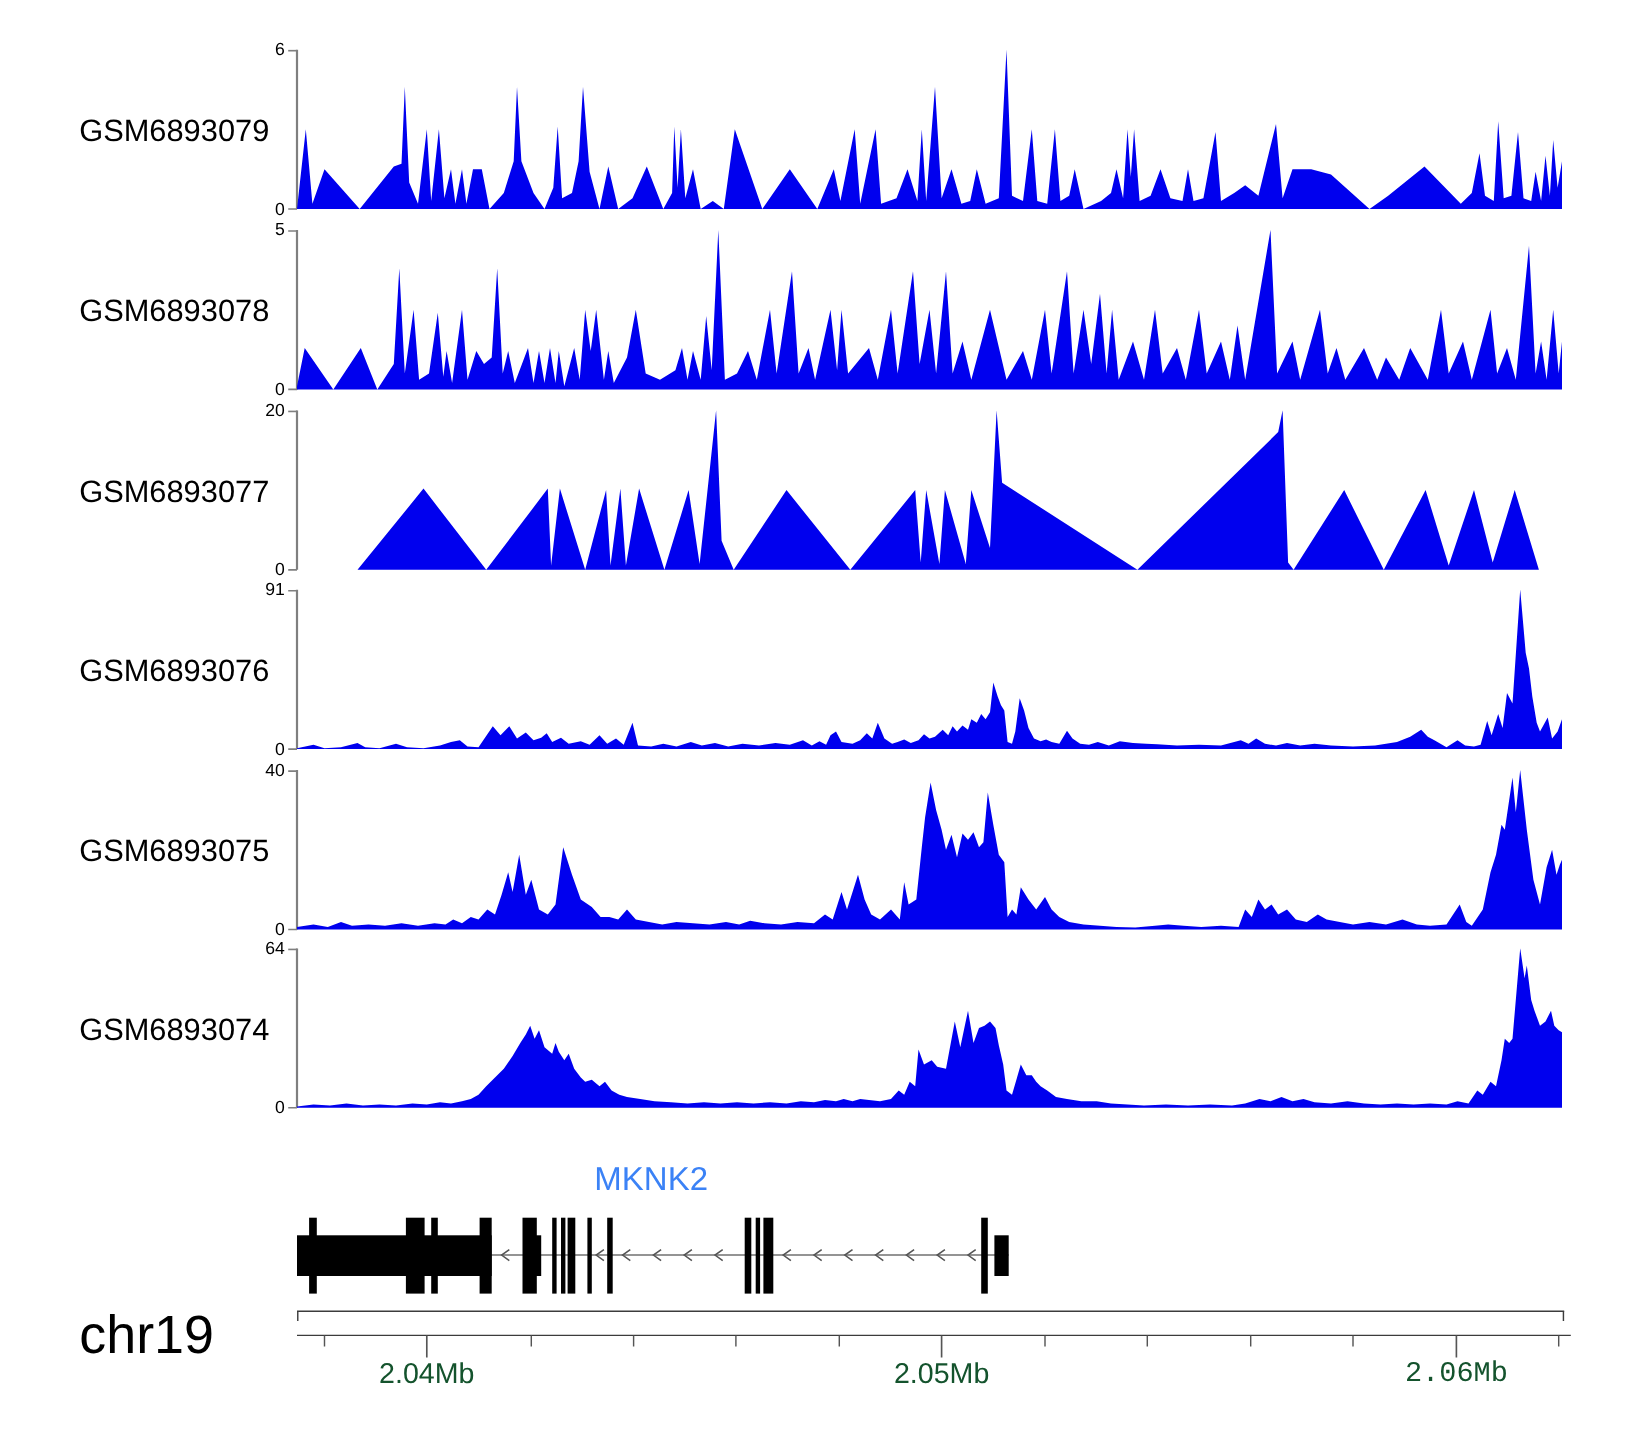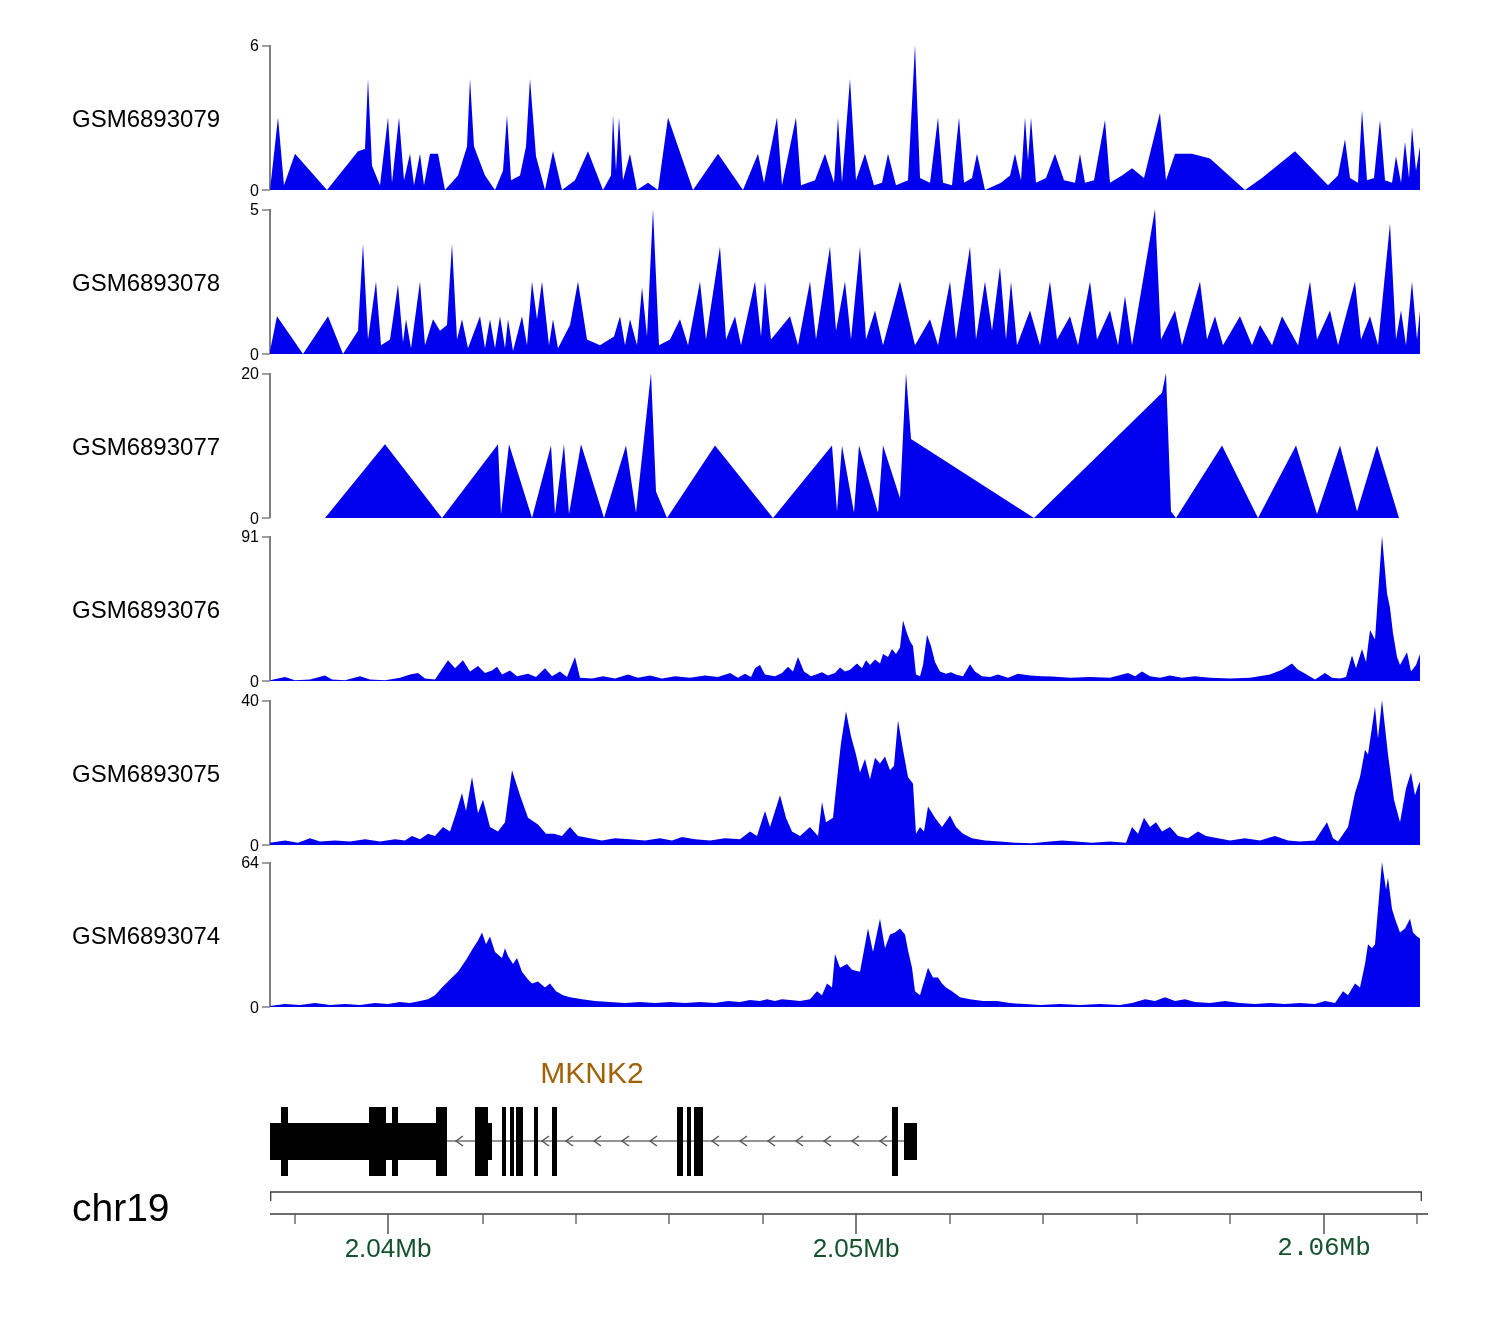--- a/index.html
+++ b/index.html
@@ -1,30 +1,30 @@
 <!DOCTYPE html>
 <html><head>
 <meta charset="utf-8">
 <style>
   html,body{margin:0;padding:0;}
   body{font-family:"Liberation Sans", sans-serif; background:#fff;}
   #page{position:relative;width:1500px;height:1320px;background:#fff;overflow:hidden;}
   .track-row{position:absolute;left:0;width:1500px;height:147px;}
   .track-label{position:absolute;left:72px;top:50%;transform:translateY(-50%);
-    font-size:24px;color:#000;white-space:nowrap;}
+    font-size:28px;color:#000;white-space:nowrap;}
   .ymax-label,.ymin-label{position:absolute;right:1241px;width:60px;text-align:right;
     font-size:16px;color:#000;line-height:18px;height:18px;}
   .ymax-label{top:-8px;}
   .ymin-label{top:137px;}
   .track-svg{position:absolute;left:254px;top:0;}
   #gene-layer{position:absolute;left:270px;top:1095px;}
   #gene-name{position:absolute;left:592px;top:1056px;transform:translateX(-50%);
-    font-size:30px;color:#a16207;}
+    font-size:30px;color:#3b82f6;}
   #axis-svg{position:absolute;left:270px;top:1188px;}
-  #chrom-label{position:absolute;left:72px;top:1186px;font-size:39px;color:#000;}
+  #chrom-label{position:absolute;left:72px;top:1186px;font-size:49px;color:#000;}
   .axis-tick-label{position:absolute;top:1233px;transform:translateX(-50%);
     font-size:26px;color:#14532d;white-space:nowrap;}
 </style>
 </head>
 <body>
 
 <div id="page">
 
   <div class="track-row" style="top:45px">
     <span class="track-label">GSM6893079</span>

